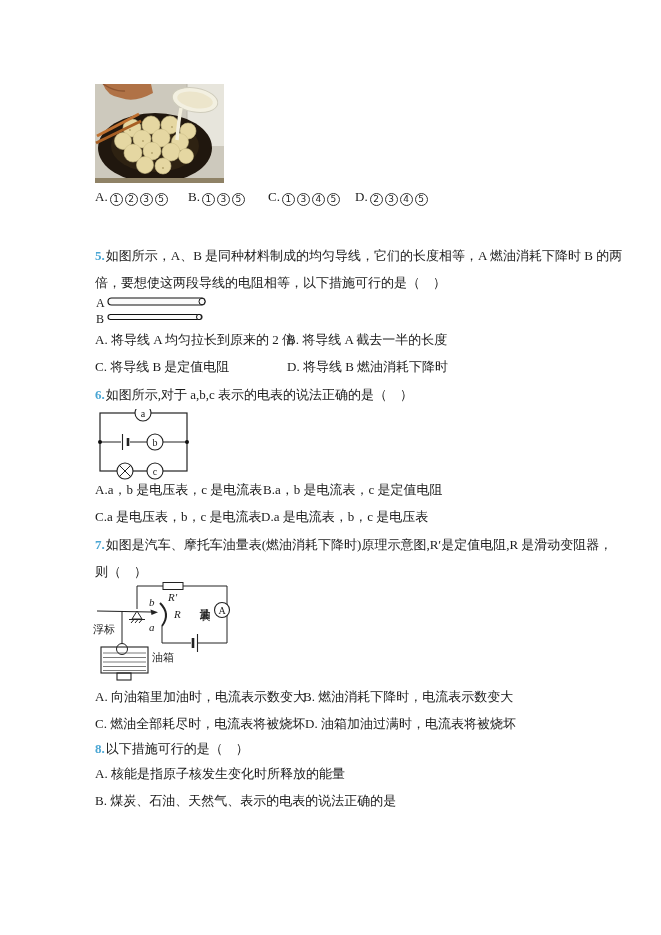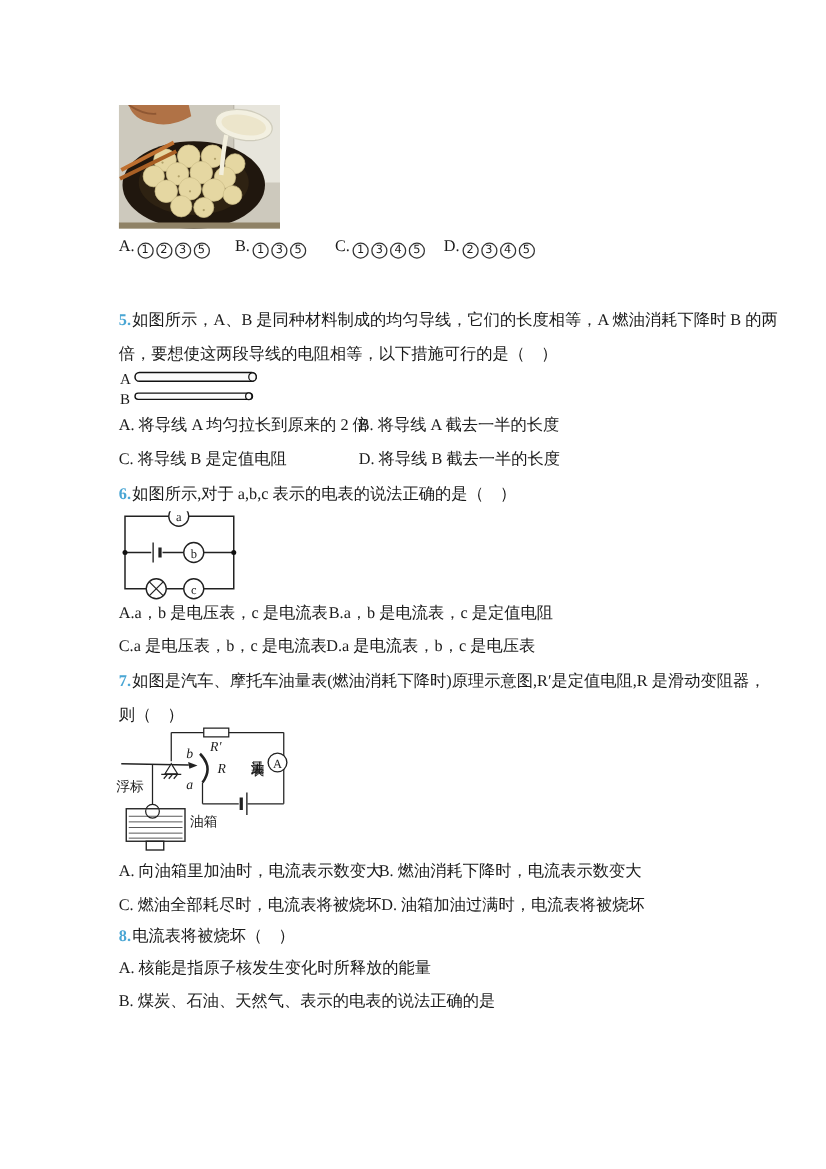--- a/index.html
+++ b/index.html
@@ -96,21 +96,21 @@
   <rect x="13" y="4" width="97" height="7" rx="3.5" fill="#fbfbfb" stroke="#111" stroke-width="1.2"></rect>
   <ellipse cx="107" cy="7.5" rx="3" ry="3.3" fill="#fbfbfb" stroke="#111" stroke-width="1"></ellipse>
   <text x="1" y="29" font-size="12">B</text>
   <rect x="13" y="20.5" width="94" height="5" rx="2.5" fill="#fbfbfb" stroke="#111" stroke-width="1.1"></rect>
   <ellipse cx="104" cy="23" rx="2.5" ry="2.7" fill="#fbfbfb" stroke="#111" stroke-width="1"></ellipse>
 </svg>
 
 <div class="abs line" style="left:95px;top:332px"><span>A. 将导线 A 均匀拉长到原来的 2 倍</span></div>
 <div class="abs line" style="left:287px;top:332px"><span>B. 将导线 A 截去一半的长度</span></div>
 <div class="abs line" style="left:95px;top:359px"><span>C. 将导线 B 是定值电阻</span></div>
-<div class="abs line" style="left:287px;top:359px"><span>D. 将导线 B 截去一半的长度</span></div>
+<div class="abs line" style="left:287px;top:359px"><span>D. 将导线 B 燃油消耗下降时</span></div>
 
 <div class="abs line" style="left:95px;top:387px">
   <span class="qnum">6.</span><span>如图所示,对于 a,b,c 表示的电表的说法正确的是（　）</span>
 </div>
 
 <svg class="abs" style="left:97px;top:409px" width="95" height="72" viewBox="0 0 95 72">
   <g stroke="#222" stroke-width="1.2" fill="none">
     <rect x="3" y="4" width="87" height="58"></rect>
     <line x1="3" y1="33" x2="90" y2="33"></line>
   </g>
@@ -193,16 +193,16 @@
   <text x="132" y="33" font-size="10" text-anchor="middle">A</text>
 </svg>
 <div class="abs vert" style="left:199px;top:599px;height:40px">油量表</div>
 
 <div class="abs line" style="left:95px;top:689px"><span>A. 向油箱里加油时，电流表示数变大</span></div>
 <div class="abs line" style="left:303px;top:689px"><span>B. 燃油消耗下降时，电流表示数变大</span></div>
 <div class="abs line" style="left:95px;top:716px"><span>C. 燃油全部耗尽时，电流表将被烧坏</span></div>
 <div class="abs line" style="left:305px;top:716px"><span>D. 油箱加油过满时，电流表将被烧坏</span></div>
 
 <div class="abs line" style="left:95px;top:741px">
-  <span class="qnum">8.</span><span>电流表将被烧坏（　）</span>
+  <span class="qnum">8.</span><span>以下措施可行的是（　）</span>
 </div>
 <div class="abs line" style="left:95px;top:766px"><span>A. 核能是指原子核发生变化时所释放的能量</span></div>
 <div class="abs line" style="left:95px;top:793px"><span>B. 煤炭、石油、天然气、表示的电表的说法正确的是</span></div>
 
 </body></html>

